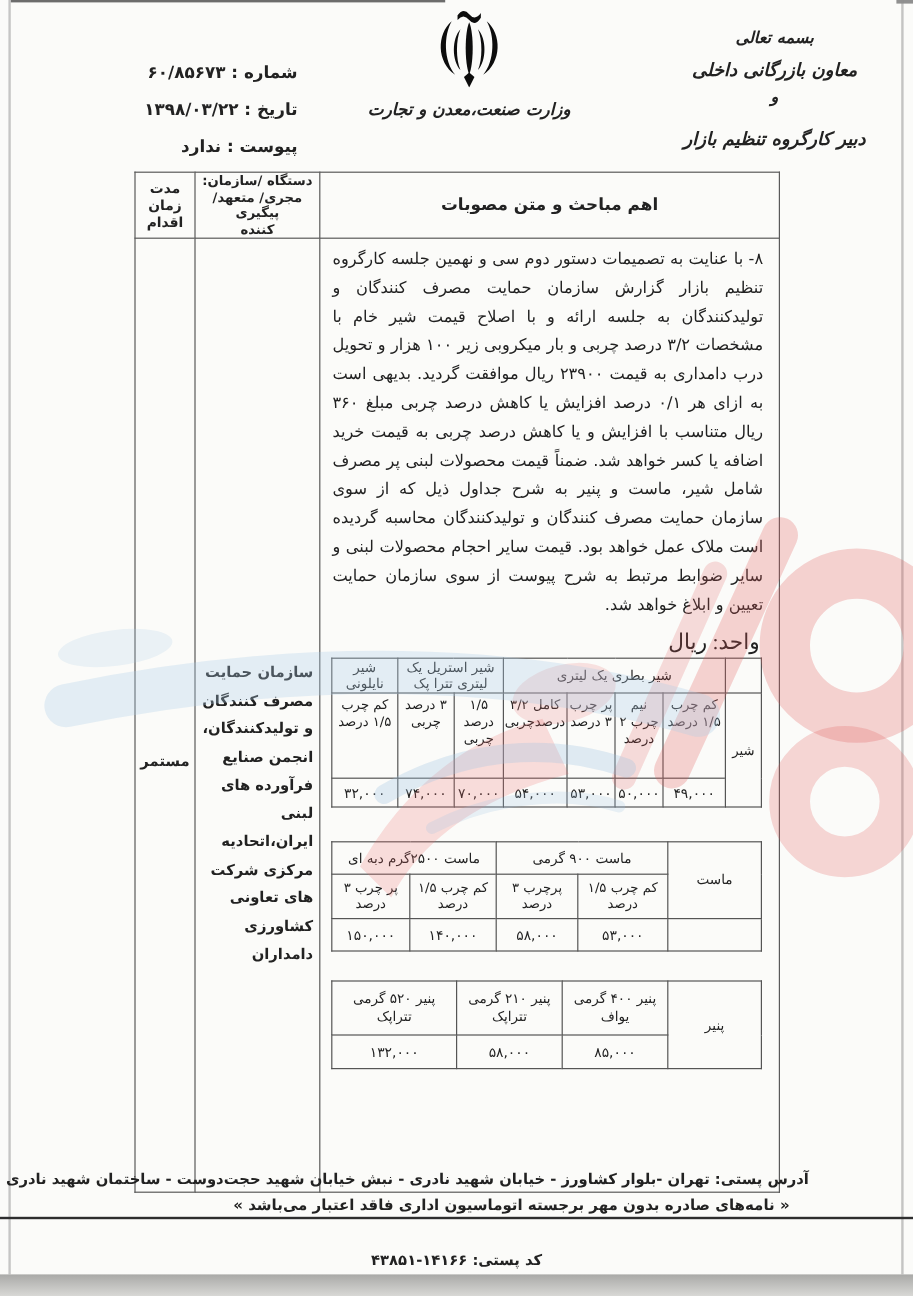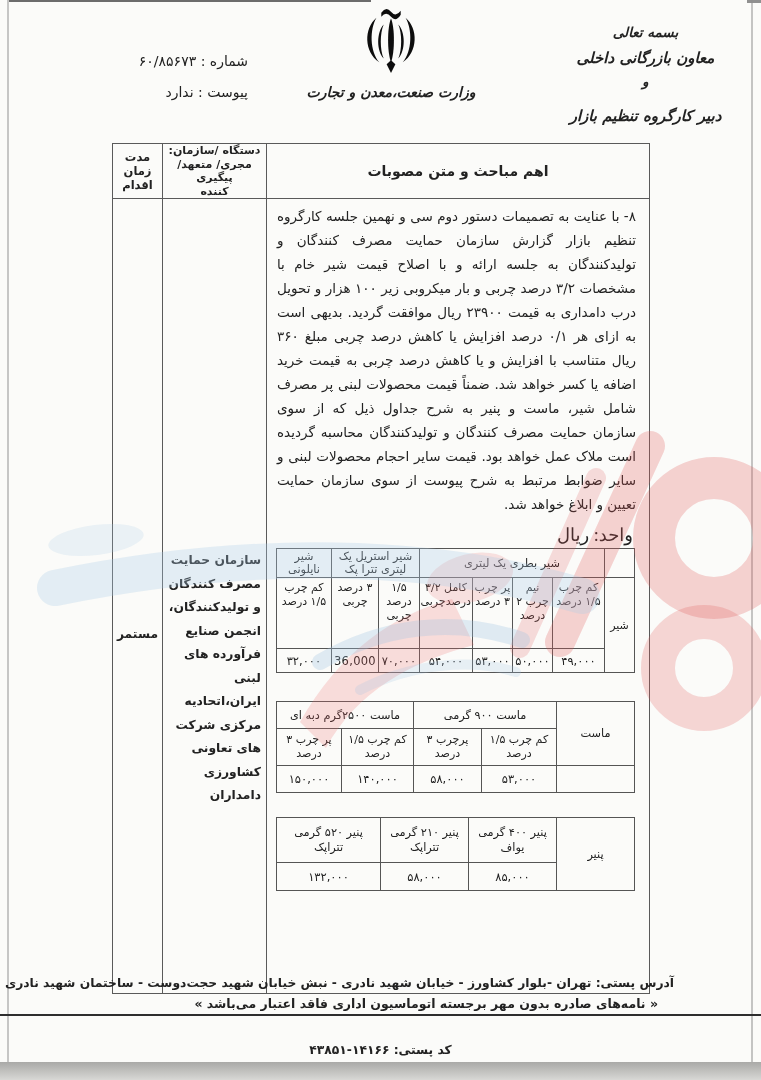--- a/index.html
+++ b/index.html
@@ -7,21 +7,21 @@
   .page{position:relative;width:761px;height:1080px;background:#fbfbf9;overflow:hidden;margin:0 auto;}
 
   
   .scan-top-line{position:absolute;left:9px;top:0;width:362px;height:2px;background:#3c3c3c;opacity:.75;}
   .scan-corner{position:absolute;right:0;top:0;width:14px;height:3px;background:#4a4a4a;opacity:.6;}
   .scan-left-line{position:absolute;left:7px;top:0;width:2px;height:1062px;background:#9a9a9a;opacity:.55;}
   .scan-right-line{position:absolute;left:751px;top:0;width:2px;height:1062px;background:#8d8d8d;opacity:.5;}
   .scan-bottom-band{position:absolute;left:0;top:1062px;width:761px;height:18px;background:linear-gradient(#a9a9a7,#d8d8d5);}
 
   
-  .meta-block{position:absolute;left:52px;top:46px;width:196px;direction:rtl;text-align:right;font-weight:normal;font-size:14px;}
+  .meta-block{position:absolute;left:52px;top:46px;width:196px;direction:rtl;text-align:right;font-weight:bold;font-size:14px;}
   .meta-line{line-height:31px;white-space:nowrap;}
   .emblem-block{position:absolute;left:300px;top:5px;width:182px;text-align:center;}
   .calli{font-style:italic;font-weight:bold;}
   .country-line{direction:rtl;font-size:16.5px;margin-top:1px;}
   .ministry-line{direction:rtl;font-size:14px;margin-top:7px;}
   .addressee{position:absolute;left:543px;top:20px;width:205px;direction:rtl;text-align:center;}
   .addr-l1{font-size:13.5px;line-height:24px;}
   .addr-l2{font-size:15px;line-height:29px;}
   .addr-conj{font-size:13px;line-height:18px;}
   .addr-l3{font-size:15px;line-height:30px;margin-top:10px;}
@@ -68,20 +68,21 @@
 
 <div class="page">
 
   <div class="scan-top-line"></div>
   <div class="scan-corner"></div>
   <div class="scan-left-line"></div>
   <div class="scan-right-line"></div>
 
   <div class="meta-block">
     <div class="meta-line"><span>شماره :</span> <span>۶۰/۸۵۶۷۳</span></div>
+    <div class="meta-line"><span>تاریخ :</span> <span>۱۳۹۸/۰۳/۲۲</span></div>
     <div class="meta-line"><span>پیوست :</span> <span>ندارد</span></div>
   </div>
 
   <div class="emblem-block">
     <svg width="76" height="68" viewBox="0 0 76 70" aria-hidden="true">
       <g fill="#0d0d0d">
         <path d="M28 8 q5 -7 10 -1 q5 6 10 -1 l0 4 q-5 8 -10 2 q-5 -6 -10 0 z"></path>
         <path d="M38 14 c-4 9 -4 35 0 45 c4 -10 4 -36 0 -45 z"></path>
         <path d="M30.5 20 c-7.5 8 -7.5 27 0 35 c-4 -9 -4 -26 0 -35 z"></path>
         <path d="M45.5 20 c7.5 8 7.5 27 0 35 c4 -9 4 -26 0 -35 z"></path>
@@ -151,21 +152,21 @@
             <td>۱/۵ درصد چربی</td>
             <td>۳ درصد چربی</td>
             <td>کم چرب ۱/۵ درصد</td>
           </tr>
           <tr class="pt-val">
             <td>۴۹,۰۰۰</td>
             <td>۵۰,۰۰۰</td>
             <td>۵۳,۰۰۰</td>
             <td>۵۴,۰۰۰</td>
             <td>۷۰,۰۰۰</td>
-            <td>36,000</td>
+            <td>۷۴,۰۰۰</td>
             <td>۳۲,۰۰۰</td>
           </tr>
         </tbody>
             </table>
 
         <table class="price-table yog-table mt-yog">
           <colgroup>
                 <col style="width:78px">
                 <col style="width:75px">
                 <col style="width:68px">

